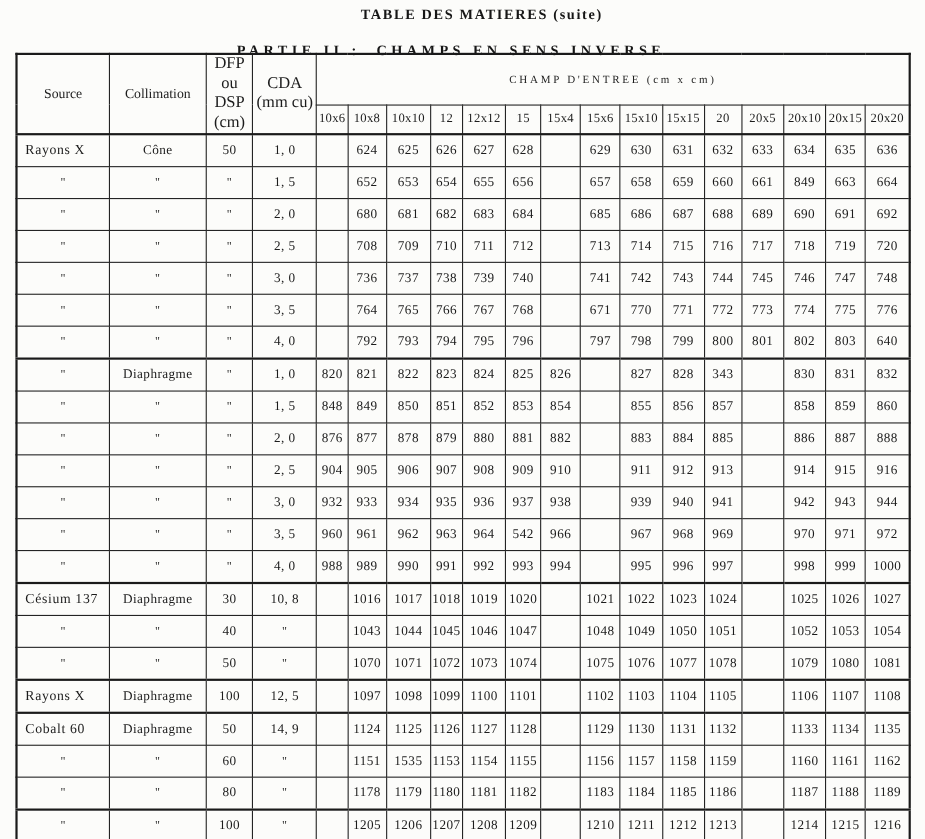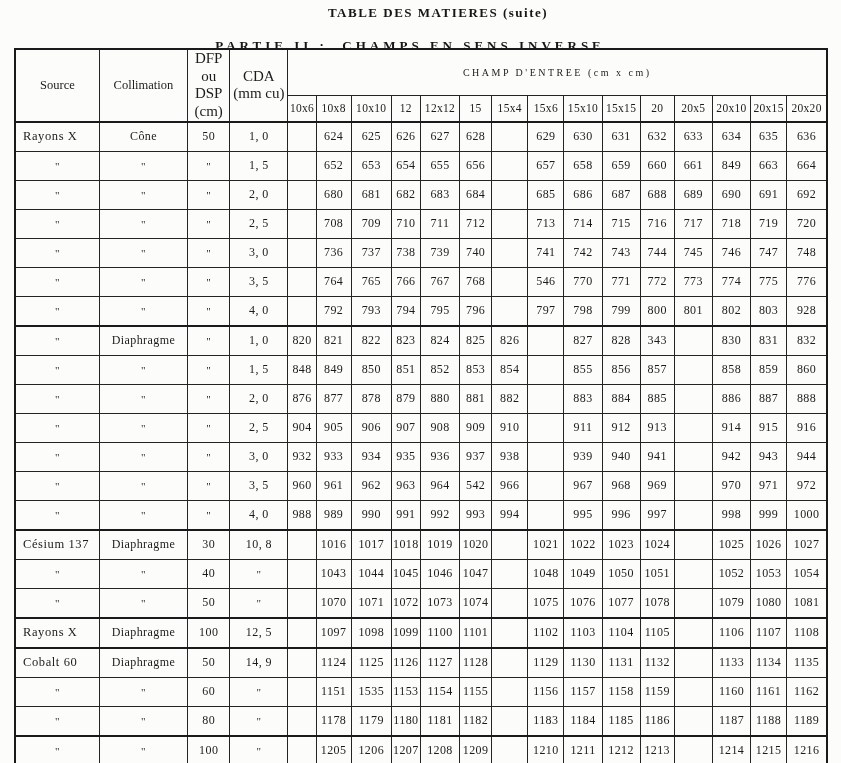--- a/index.html
+++ b/index.html
@@ -206,21 +206,21 @@
         <td class="ditto">"</td>
         <td class="ditto">"</td>
         <td>3, 5</td>
         <td></td>
         <td>764</td>
         <td>765</td>
         <td>766</td>
         <td>767</td>
         <td>768</td>
         <td></td>
-        <td>546</td>
+        <td>671</td>
         <td>770</td>
         <td>771</td>
         <td>772</td>
         <td>773</td>
         <td>774</td>
         <td>775</td>
         <td>776</td>
       </tr>
       <tr>
         <td class="ditto">"</td>
@@ -234,21 +234,21 @@
         <td>795</td>
         <td>796</td>
         <td></td>
         <td>797</td>
         <td>798</td>
         <td>799</td>
         <td>800</td>
         <td>801</td>
         <td>802</td>
         <td>803</td>
-        <td>928</td>
+        <td>640</td>
       </tr>
       <tr class="sep">
         <td class="ditto">"</td>
         <td>Diaphragme</td>
         <td class="ditto">"</td>
         <td>1, 0</td>
         <td>820</td>
         <td>821</td>
         <td>822</td>
         <td>823</td>

